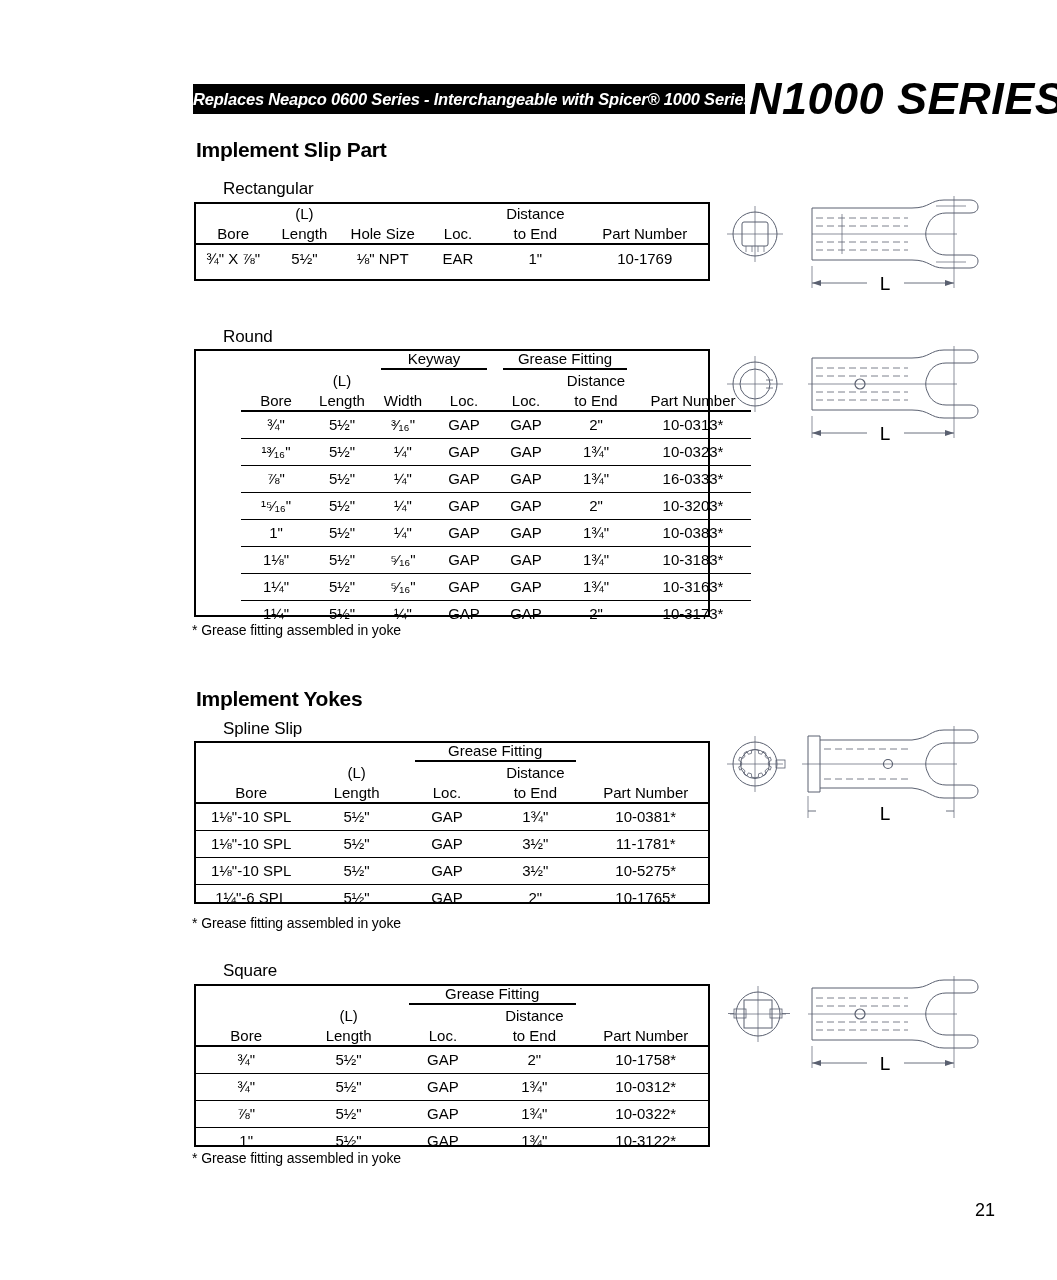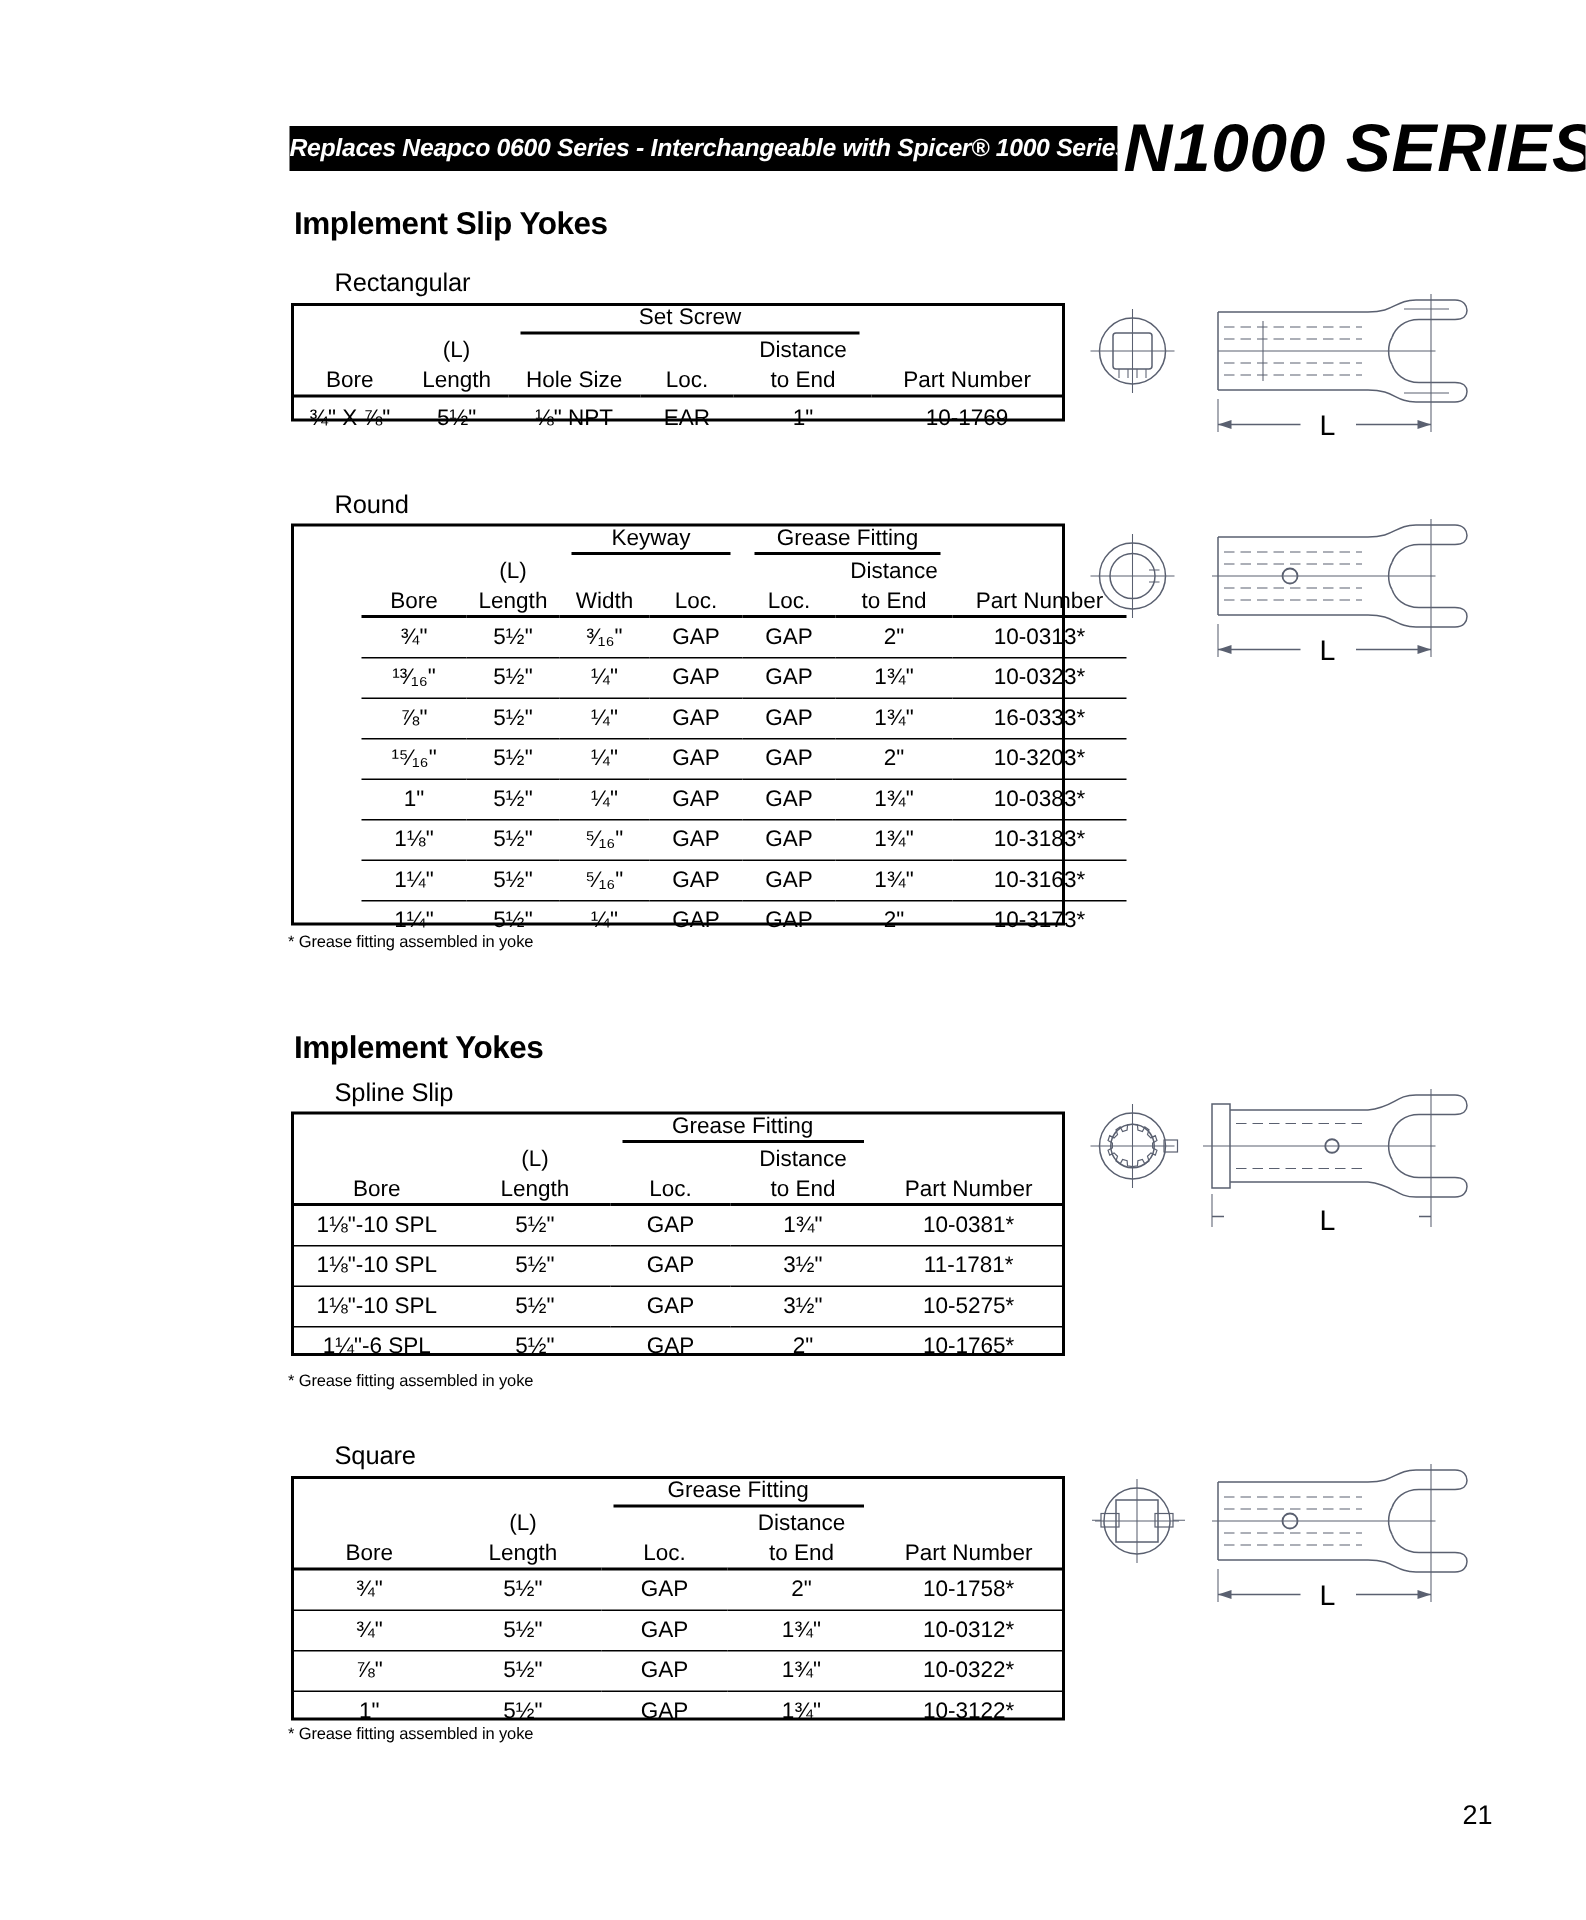--- a/index.html
+++ b/index.html
@@ -63,21 +63,21 @@
   }
   .h2 {
     position: absolute;
     font-size: 17px;
     font-weight: normal;
     letter-spacing: -0.1px;
     white-space: nowrap;
   }
   .footnote {
     position: absolute;
-    font-size: 11px;
+    font-size: 14px;
     letter-spacing: -0.1px;
     white-space: nowrap;
   }
   .page-num {
     position: absolute;
     right: 62px;
     top: 1200px;
     font-size: 18px;
     font-weight: normal;
   }
@@ -149,42 +149,34 @@
   .drawing svg { display: block; }
 </style>
 </head>
 <body>
 
 <div class="header">
   <div class="banner">Replaces Neapco 0600 Series - Interchangeable with Spicer® 1000 Series</div>
   <div class="series-title">N1000 SERIES</div>
 </div>
 
-<div class="h1" style="left:196px; top:138px;">Implement Slip Yokes</div>
+<div class="h1" style="left:196px; top:138px;">Implement Slip Part</div>
 <div class="h2" style="left:223px; top:179px;">Rectangular</div>
 
 <div class="tbl-wrap" style="left:194px; top:202px; width:516px; height:79px;">
   <table class="spec">
     <colgroup>
       <col style="width:74px">
         <col style="width:68px">
         <col style="width:88px">
       <col style="width:62px">
         <col style="width:92px">
         <col style="width:126px">
     </colgroup>
     <tbody>
-        <tr>
-      <td class="hdr-group"></td>
-      <td class="hdr-group"></td>
-      <td class="hdr-group" colspan="3">
-        <span class="ul">Set Screw</span>
-      </td>
-      <td class="hdr-group"></td>
-    </tr>
     <tr>
       <td class="hdr-sub"></td>
       <td class="hdr-sub">(L)</td>
       <td class="hdr-sub"></td>
       <td class="hdr-sub"></td>
       <td class="hdr-sub">Distance</td>
       <td class="hdr-sub"></td>
     </tr>
     <tr>
       <td class="hdr-main">Bore</td>

